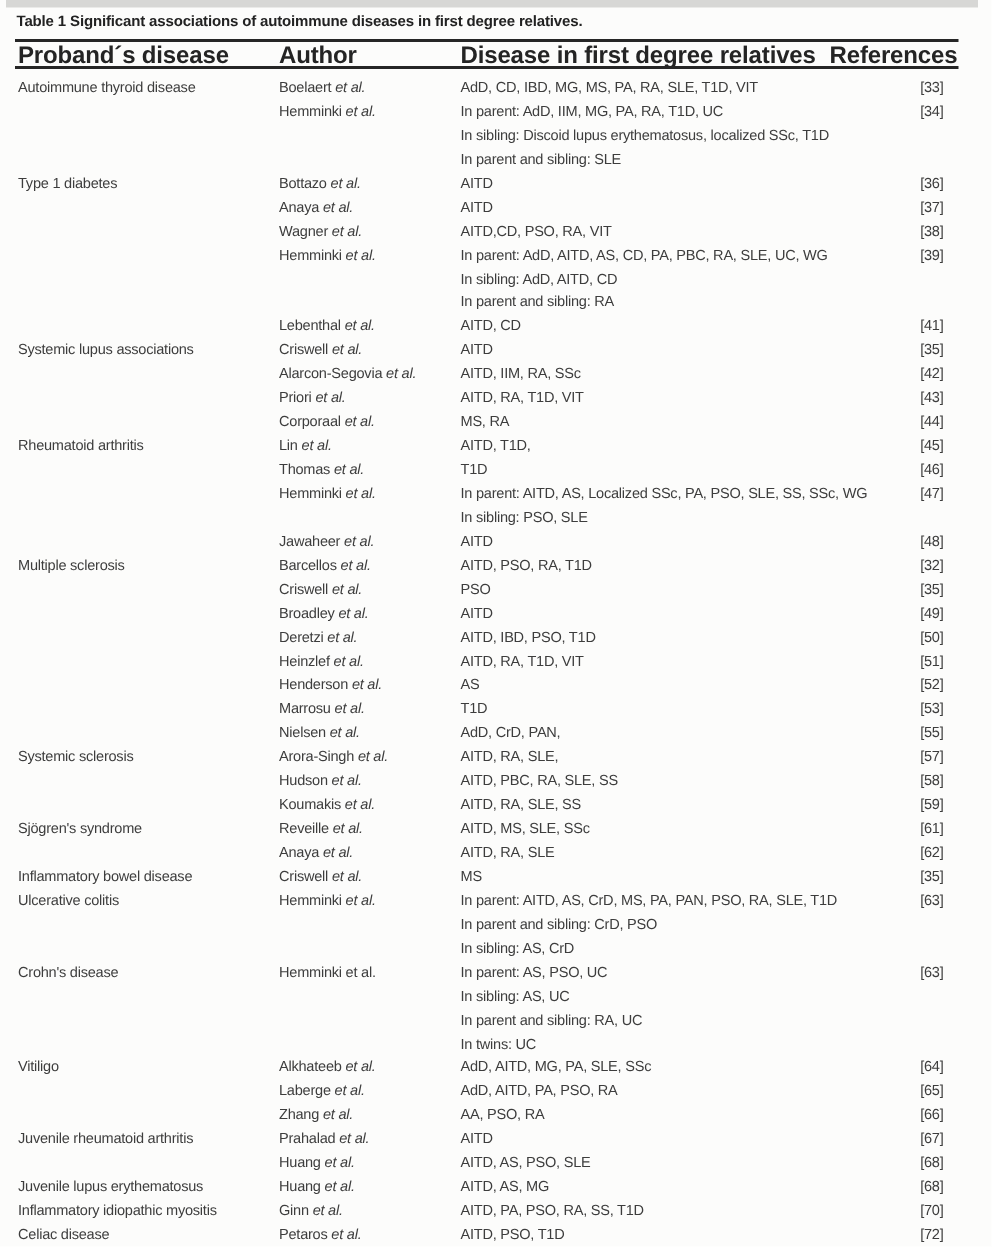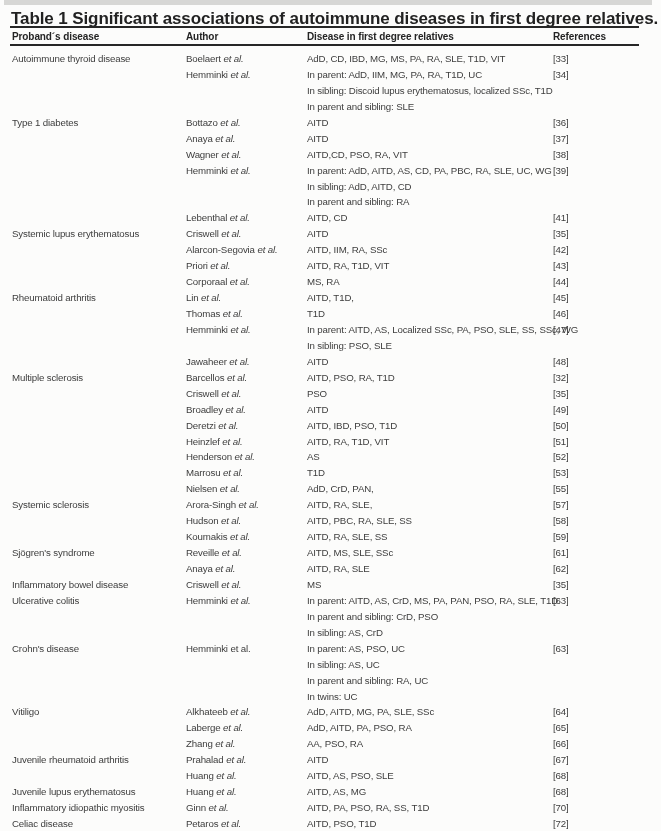--- a/index.html
+++ b/index.html
@@ -22,21 +22,21 @@
     left: 4px;
     width: 648px;
     height: 5px;
     background: #d7d7d5;
   }
   .table-title {
     position: absolute;
     top: 9px;
     left: 11px;
     width: 640px;
-    font-size: 17px;
+    font-size: 10px;
     font-weight: bold;
     color: #222222;
     letter-spacing: -0.1px;
     white-space: nowrap;
   }
   .rule {
     position: absolute;
     left: 10px;
     width: 629px;
     background: #262626;
@@ -47,21 +47,21 @@
     display: grid;
     grid-template-columns: 174px 121px 246px 76px;
     align-items: center;
   }
   .thead {
     position: absolute;
     top: 29px;
     left: 12px;
     width: 617px;
     height: 14px;
-    font-size: 10px;
+    font-size: 16px;
     font-weight: bold;
     color: #242424;
     letter-spacing: -0.1px;
   }
   .tbody {
     position: absolute;
     top: 51px;
     left: 12px;
     width: 617px;
   }
@@ -69,21 +69,21 @@
     height: 15.95px;
   }
   .cell {
     font-size: 9.7px;
     letter-spacing: -0.15px;
     white-space: nowrap;
     overflow: visible;
     line-height: 15.95px;
     color: #3d3d3d;
   }
-  .cell-ref { text-align: left; }
+  .cell-ref { text-align: right; }
   .col-ref  { text-align: left; }
   .etal { font-style: italic; }
   .etal.roman { font-style: normal; }
 </style>
 </head>
 <body>
 
 <div class="page">
   <div class="top-strip"></div>
   <div class="table-title">Table 1 Significant associations of autoimmune diseases in first degree relatives.</div>
@@ -156,21 +156,21 @@
         <div class="cell">In parent and sibling: RA</div>
         <div class="cell cell-ref"></div>
       </div>
       <div class="trow">
         <div class="cell"></div>
         <div class="cell"><span>Lebenthal</span> <span class="etal">et al.</span></div>
         <div class="cell">AITD, CD</div>
         <div class="cell cell-ref">[41]</div>
       </div>
       <div class="trow">
-        <div class="cell">Systemic lupus erythematosus</div>
+        <div class="cell">Systemic lupus associations</div>
         <div class="cell"><span>Criswell</span> <span class="etal">et al.</span></div>
         <div class="cell">AITD</div>
         <div class="cell cell-ref">[35]</div>
       </div>
       <div class="trow">
         <div class="cell"></div>
         <div class="cell"><span>Alarcon-Segovia</span> <span class="etal">et al.</span></div>
         <div class="cell">AITD, IIM, RA, SSc</div>
         <div class="cell cell-ref">[42]</div>
       </div>

